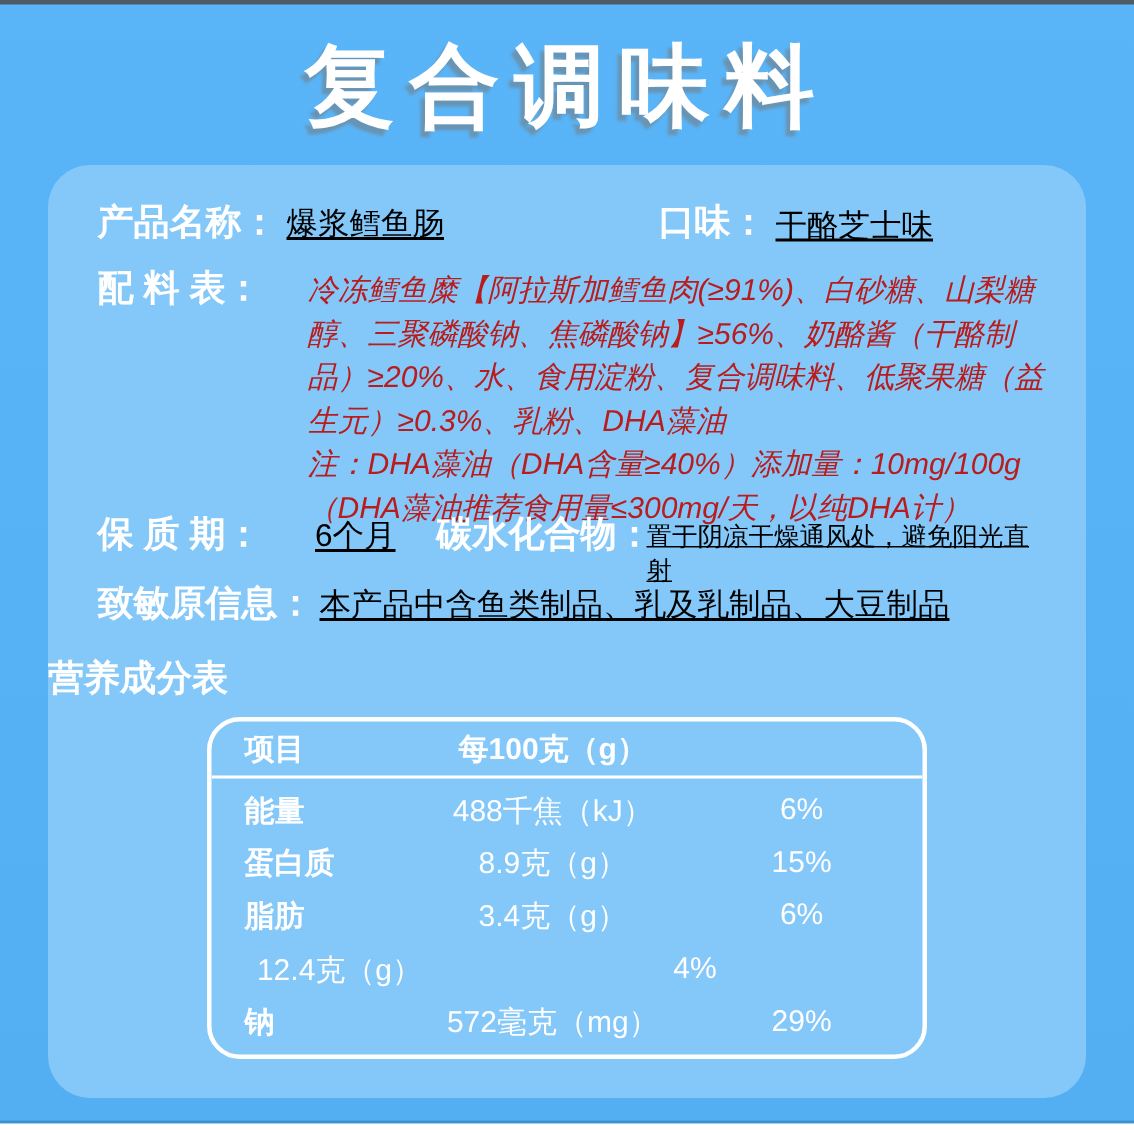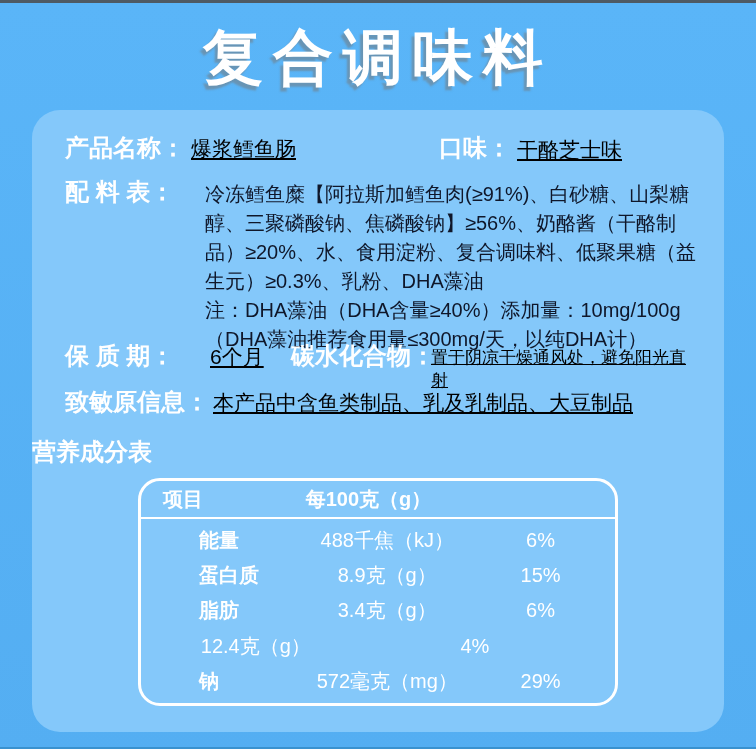--- a/index.html
+++ b/index.html
@@ -51,21 +51,21 @@
   .row-name .value { margin-left: 6px; }
   .flavor-group {
     position: absolute; left: 374px; top: 0;
     display: flex; align-items: flex-end;
   }
   .flavor-group .value { margin-left: 6px; }
 
   .ingredients-label { position: absolute; top: 66px; left: 33px; }
   .ingredients-value {
     position: absolute; top: 70px; left: 173px; width: 500px;
-    font-size: 20px; line-height: 29px; color: #0f172a;
+    font-size: 20px; line-height: 29px; color: #b91c1c; font-style: italic;
   }
 
   .row-shelf { position: absolute; top: 230px; left: 33px; right: 24px; height: 30px; }
   .shelf-label    { position: absolute; left: 0; top: 0; }
   .shelf-value    { position: absolute; left: 145px; top: 3px; }
   .storage-label  { position: absolute; left: 226px; top: 0; }
   .storage-value  { position: absolute; left: 366px; top: 6px; font-size: 17px; }
 
   .row-allergen {
     position: absolute; top: 276px; left: 33px; right: 20px;
@@ -87,21 +87,21 @@
     display: flex; flex-direction: column;
     overflow: hidden;
   }
   .t-head {
     flex: 0 0 38px;
     display: flex; align-items: center;
     border-bottom: 2px solid #ffffff;
     font-weight: bold; font-size: 20px;
   }
   .t-body { flex: 1 1 auto; display: flex; flex-direction: column; justify-content: space-around; padding: 4px 0; }
-  .t-row { display: flex; align-items: center; font-size: 20px; padding-left: 36px; }
+  .t-row { display: flex; align-items: center; font-size: 20px; }
   .c-item   { flex: 0 0 30%; padding-left: 22px; text-align: left; font-weight: bold; }
   .c-amount { flex: 0 0 36%; text-align: center; }
   .c-nrv    { flex: 1 1 auto; text-align: center; }
   .t-head .c-item { font-weight: bold; }
 </style>
 </head>
 <body>
 
 <div class="top-strip"></div>
 

